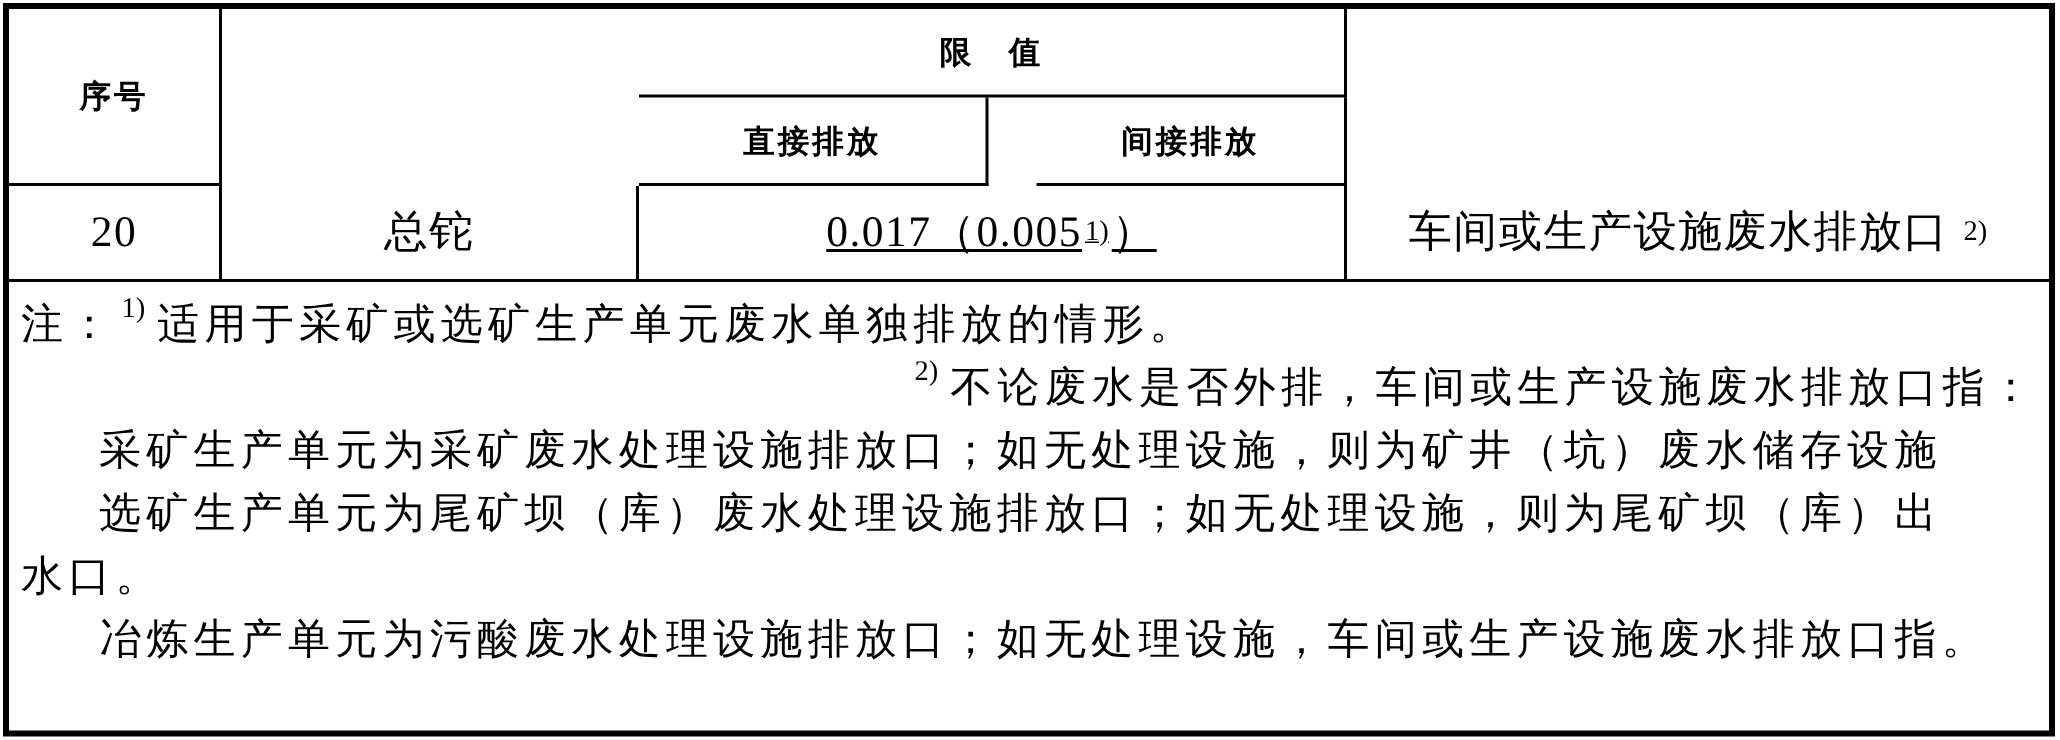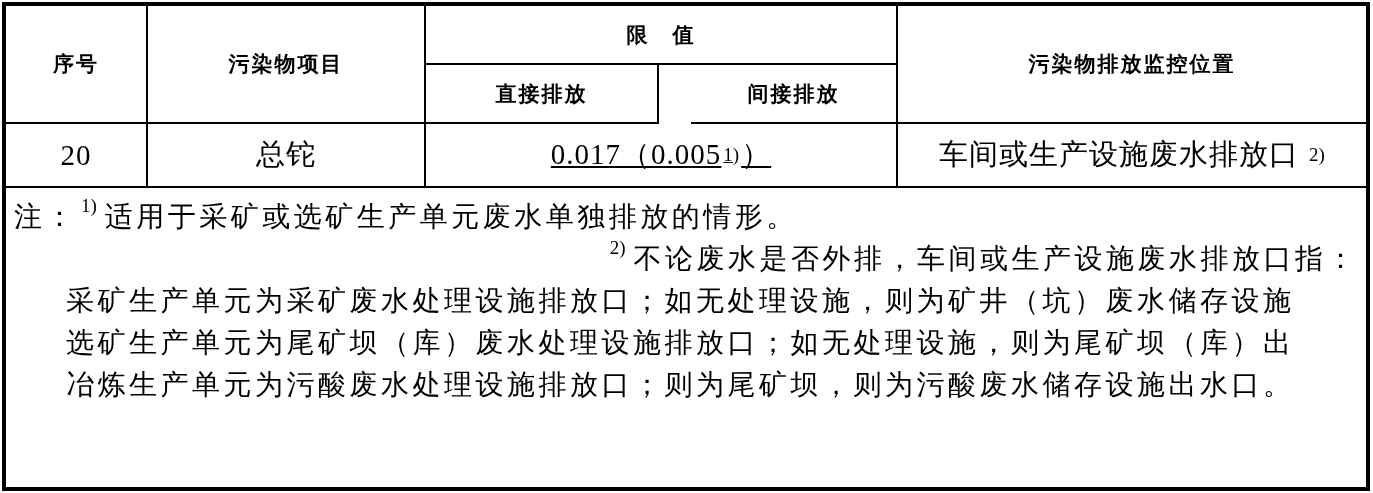--- a/index.html
+++ b/index.html
@@ -77,34 +77,28 @@
 </head>
 <body>
 
 <div class="page">
   <div class="table-outer">
 
     <div class="grid">
       <div class="cell hdr c-xuhao">
         <span>序号</span>
       </div>
-      <div class="cell hdr c-wuranwu">
-        <span>污染物项目</span>
-      </div>
       <div class="cell hdr c-xianzhi">
         <span>限　值</span>
       </div>
       <div class="cell hdr c-zhijie">
         <span>直接排放</span>
       </div>
       <div class="cell hdr c-jianjie">
         <span>间接排放</span>
-      </div>
-      <div class="cell hdr c-weizhi last-col">
-        <span>污染物排放监控位置</span>
       </div>
 
       <div class="cell body-text d-no">
         <span>20</span>
       </div>
       <div class="cell body-text d-pollutant">
         <span>总铊</span>
       </div>
       <div class="cell body-text d-limit">
         <span>0.017（0.005</span>
@@ -123,19 +117,22 @@
       </div>
       <div class="note-line indent-sup">
         <sup class="fnote note2-sup">2)</sup><span>不论废水是否外排，车间或生产设施废水排放口指：</span>
       </div>
       <div class="note-line indent-para">
         <span>采矿生产单元为采矿废水处理设施排放口；如无处理设施，则为矿井（坑）废水储存设施</span>
       </div>
       <div class="note-line indent-para">
         <span>选矿生产单元为尾矿坝（库）废水处理设施排放口；如无处理设施，则为尾矿坝（库）出</span>
       </div>
+      <div class="note-line">
+        <span>水口。</span>
+      </div>
       <div class="note-line indent-para">
-        <span>冶炼生产单元为污酸废水处理设施排放口；则为尾矿坝，则为污酸废水储存设施出水口。</span>
+        <span>冶炼生产单元为污酸废水处理设施排放口；如无处理设施，车间或生产设施废水排放口指。</span>
       </div>
     </div>
 
   </div>
 </div>
 
 </body></html>

